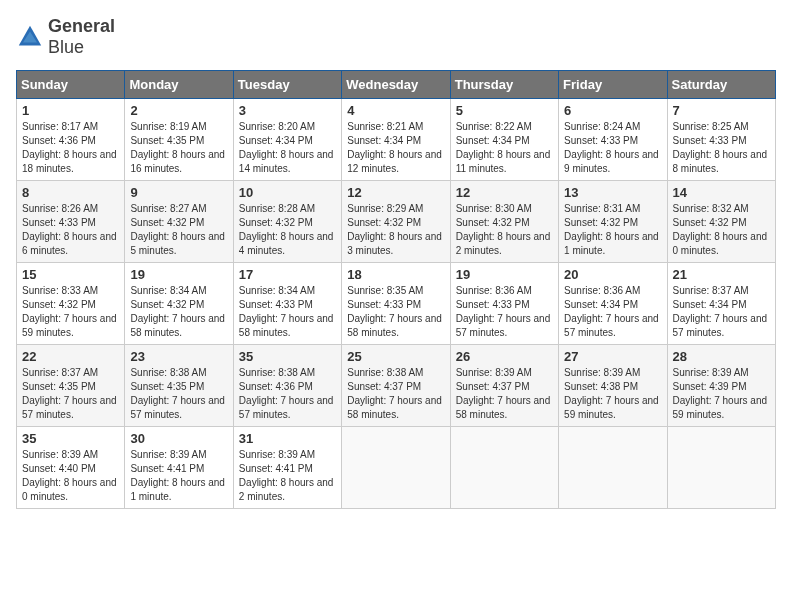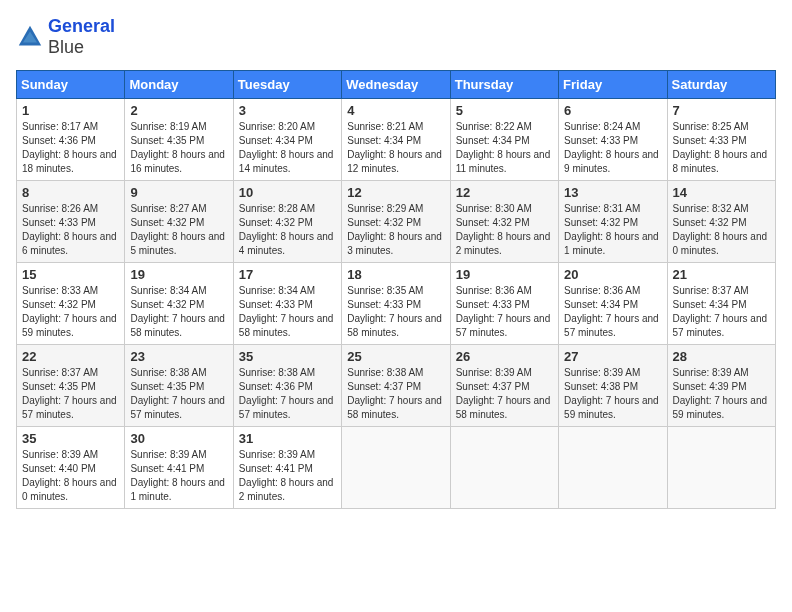--- a/index.html
+++ b/index.html
@@ -17,21 +17,21 @@
       margin-bottom: 12px;
     }
     .logo {
       display: flex;
       align-items: center;
       gap: 4px;
     }
     .logo-text-general {
       font-size: 18px;
       font-weight: bold;
-      color: #1d4ed8;
+      color: #404040;
     }
     .logo-text-blue {
       font-size: 18px;
       font-weight: normal;
       color: #404040;
       text-align: center;
     }
     .logo-icon {
       width: 28px;
       height: 28px;
@@ -47,21 +47,21 @@
     .subtitle {
       font-size: 15px;
       color: #555;
     }
     table {
       width: 100%;
       border-collapse: collapse;
       table-layout: fixed;
     }
     thead tr th {
-      background-color: #3b82f6;
+      background-color: #737373;
       color: #fff;
       font-size: 13px;
       font-weight: bold;
       padding: 6px 4px;
       text-align: left;
       border: 1px solid #1a5a9a;
     }
     tbody tr td {
       border: 1px solid #ccc;
       vertical-align: top;

